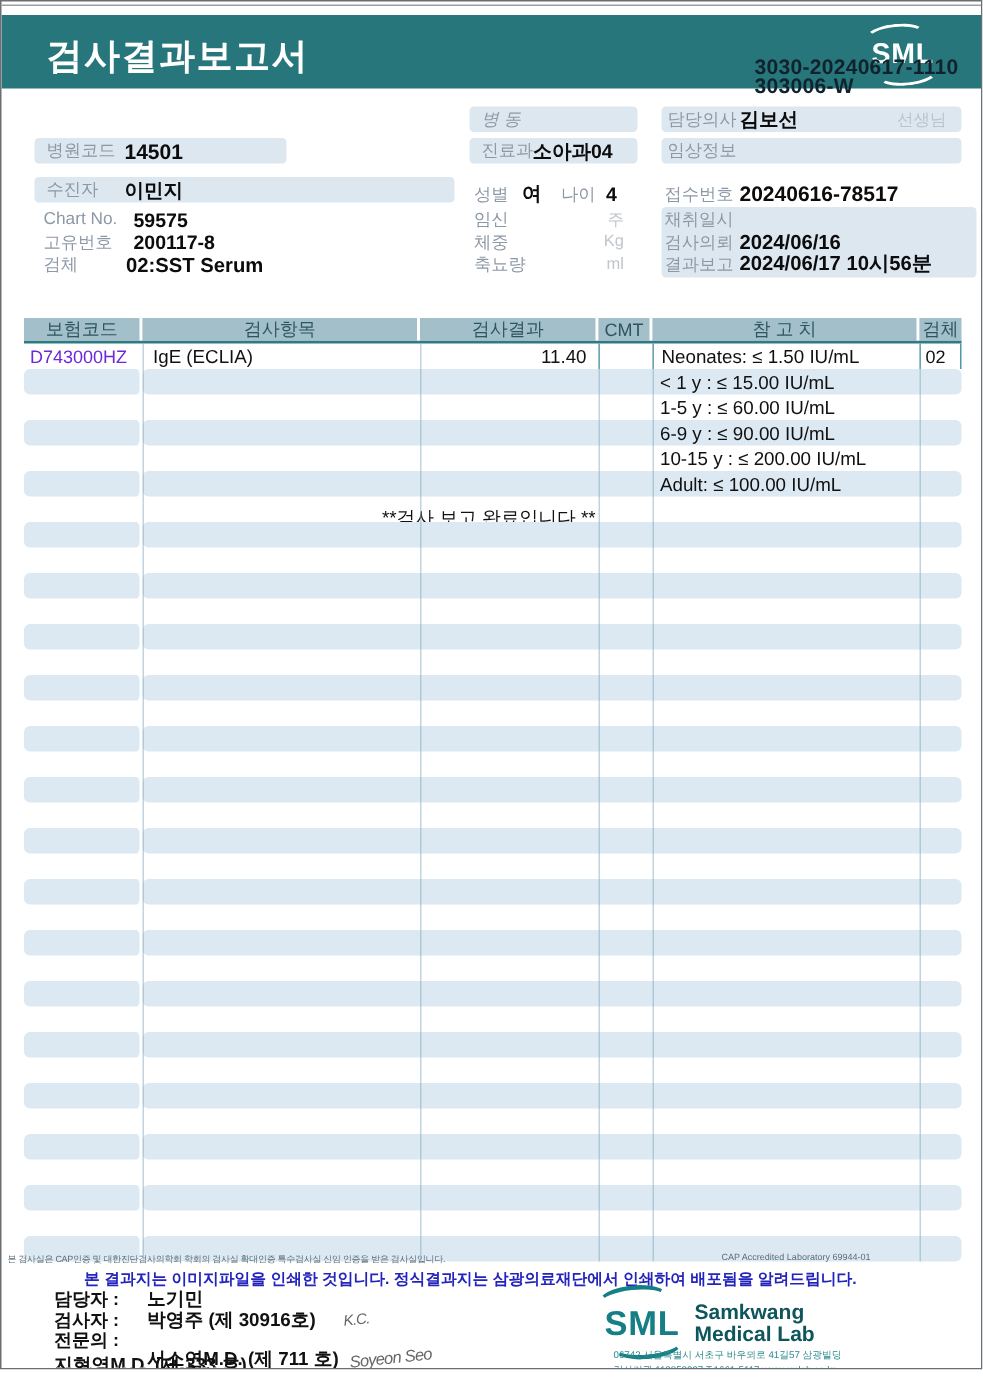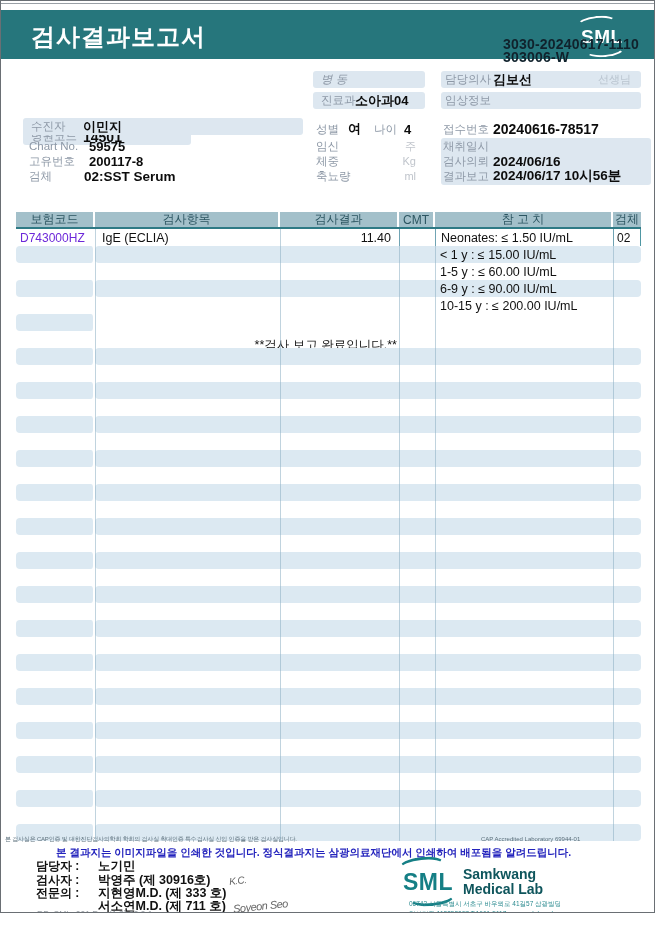--- a/index.html
+++ b/index.html
@@ -75,21 +75,21 @@
       <span class="arc-top"></span>
       <span>SML</span>
       <span class="arc-bot"></span>
     </div>
     <div class="banner-codes">
       <div>3030-20240617-1110</div>
       <div>303006-W</div>
     </div>
   </div>
 
-  <div class="bar" style="left:22px; top:91px; width:168px;margin-top:36px;">
+  <div class="bar" style="left:22px; top:91px; width:168px;">
     <span class="lbl" style="padding-left:8px; width:60px;">병원코드</span>
     <span class="val" style="font-size:14px;">14501</span>
   </div>
   <div class="bar" style="left:22px; top:117px; width:280px;">
     <span class="lbl" style="padding-left:8px; width:60px;">수진자</span>
     <span class="val">이민지</span>
   </div>
   <div class="plain" style="left:28px; top:137px;">
     <span class="lbl" style="width:60px;">Chart No.</span>
     <span class="val">59575</span>
@@ -215,20 +215,27 @@
           <div class="band">
             <div class="c c2"></div>
             <div class="c c3"></div>
             <div class="c c4"></div>
             <div class="c c5">10-15 y : ≤ 200.00 IU/mL</div>
             <div class="c c6"></div>
           </div>
         </div>
         <div class="trow stripe">
           <div class="c1"></div>
+          <div class="band">
+            <div class="c c2"></div>
+            <div class="c c3"></div>
+            <div class="c c4"></div>
+            <div class="c c5">Adult: ≤ 100.00 IU/mL</div>
+            <div class="c c6"></div>
+          </div>
         </div>
         <div class="trow">
           <div class="c1"></div>
           <div class="band">
             <div class="c c2 span2">**검사  보고  완료입니다.**</div>
             <div class="c c4"></div>
             <div class="c c5"></div>
             <div class="c c6"></div>
           </div>
         </div>
@@ -530,21 +537,21 @@
   <div class="notice">본 결과지는 이미지파일을 인쇄한 것입니다. 정식결과지는 삼광의료재단에서 인쇄하여 배포됨을 알려드립니다.</div>
 
   <div class="staff-row" style="left:35px; top:857px;">
     <span class="staff-role">담당자 :</span>
     <span class="staff-name">노기민</span>
   </div>
   <div class="staff-row" style="left:35px; top:871px;">
     <span class="staff-role">검사자 :</span>
     <span class="staff-name">박영주 (제 30916호)</span>
   </div>
-  <div class="staff-row" style="left:35px; top:884px;">
+  <div class="staff-row" style="left:35px; top:884px;flex-direction:column;">
     <span class="staff-role">전문의 :</span>
     <span class="staff-name">지현영M.D. (제 333 호)</span>
   </div>
   <div class="staff-row" style="left:35px; top:897px;">
     <span class="staff-role"></span>
     <span class="staff-name">서소연M.D. (제 711 호)</span>
   </div>
   <span class="sig" style="left:228px; top:874px;">K.C.</span>
   <span class="sig" style="left:232px; top:899px; font-size:11px;">Soyeon Seo</span>
 

